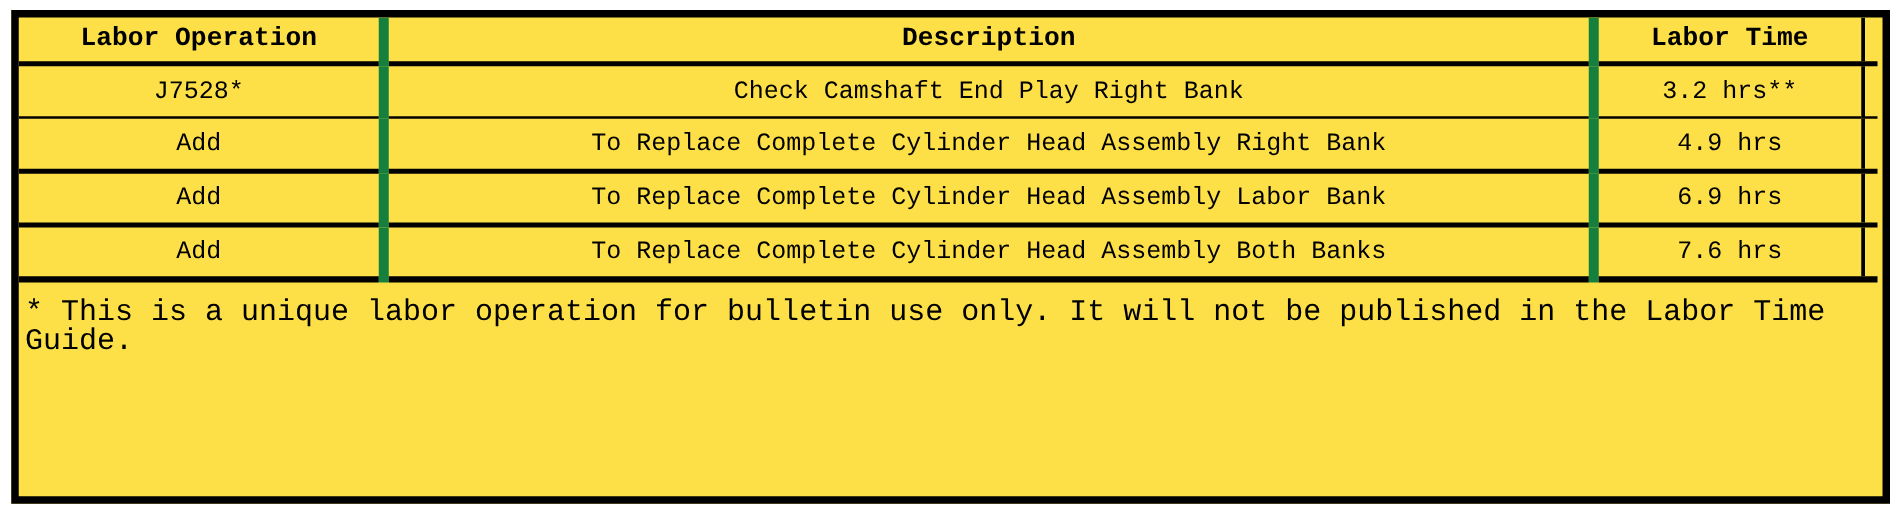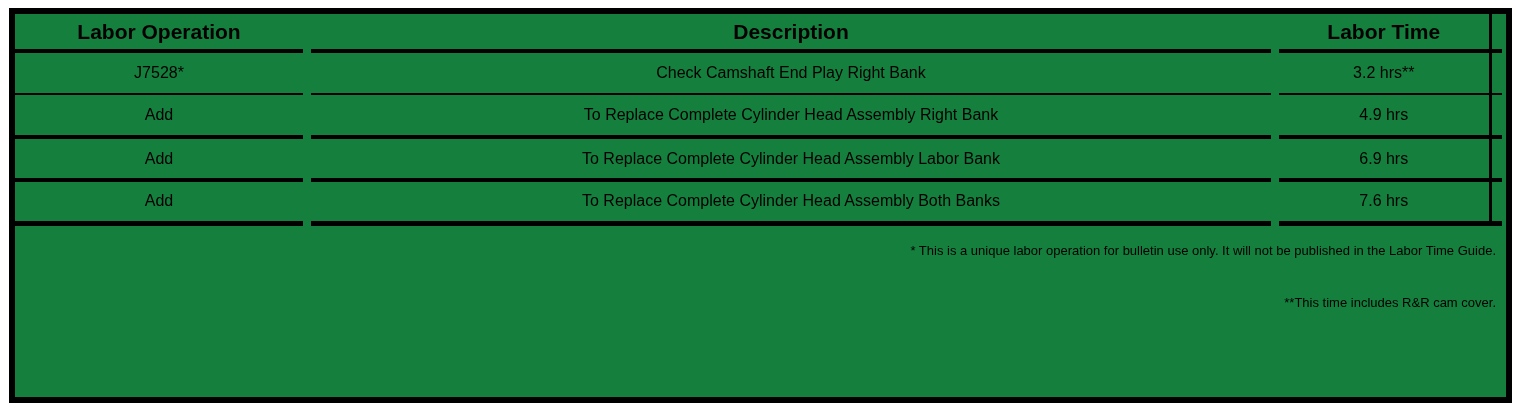--- a/index.html
+++ b/index.html
@@ -13,58 +13,59 @@
     -webkit-font-smoothing: none;
   }
   .frame {
     position: absolute;
     left: 9px;
     top: 8px;
     width: 1503px;
     height: 395px;
     border: 6px solid #000000;
     box-sizing: border-box;
-    background: #15803d;
+    background: #fde047;
     overflow: hidden;
+    font-family: Liberation Mono, monospace;
   }
   table.labor-table {
     border-collapse: collapse;
     table-layout: fixed;
     width: 1487px;
     margin: 0;
   }
   col.c-op   { width: 292px; }
   col.c-desc { width: 968px; }
   col.c-time { width: 215px; }
   col.c-gap  { width: 12px; }
   .labor-table th, .labor-table td {
     padding: 0 4px;
     text-align: center;
     vertical-align: middle;
-    font-size: 16px;
+    font-size: 20px;
     overflow: hidden;
     white-space: nowrap;
   }
   .labor-table thead tr { height: 37px; }
   .labor-table tbody tr { height: 43px; }
   .labor-table th {
     font-weight: bold;
     font-size: 21px;
     border-bottom: 4px solid #000000;
   }
   .labor-table th.bl, .labor-table td.bl { border-left: 8px solid #15803d; }
   .labor-table th.bl-thin, .labor-table td.bl-thin { border-left: 3px solid #000000; }
   .labor-table tr.sep-thin  td { border-bottom: 2px solid #000000; }
   .labor-table tr.sep-thick td { border-bottom: 4px solid #000000; }
   .labor-table tr.sep-end   td { border-bottom: 5px solid #000000; }
   .footnotes {
     padding: 13px 10px 0 5px;
-    font-size: 13px;
+    font-size: 24px;
     line-height: 23px;
-    text-align: right;
+    text-align: left;
   }
   .footnotes p { margin: 0; }
   .footnotes p + p { margin-top: 29px; }
 </style>
 </head>
 <body>
 
 <div class="frame">
 
   <table class="labor-table">
@@ -105,16 +106,15 @@
         <td>Add</td>
         <td class="bl">To Replace Complete Cylinder Head Assembly Both Banks</td>
         <td class="bl">7.6 hrs</td>
         <td class="bl-thin"></td>
       </tr>
     </tbody>
   </table>
 
   <div class="footnotes">
     <p>* This is a unique labor operation for bulletin use only. It will not be published in the Labor Time Guide.</p>
-    <p>**This time includes R&amp;R cam cover.</p>
   </div>
 
 </div>
 
 </body></html>

